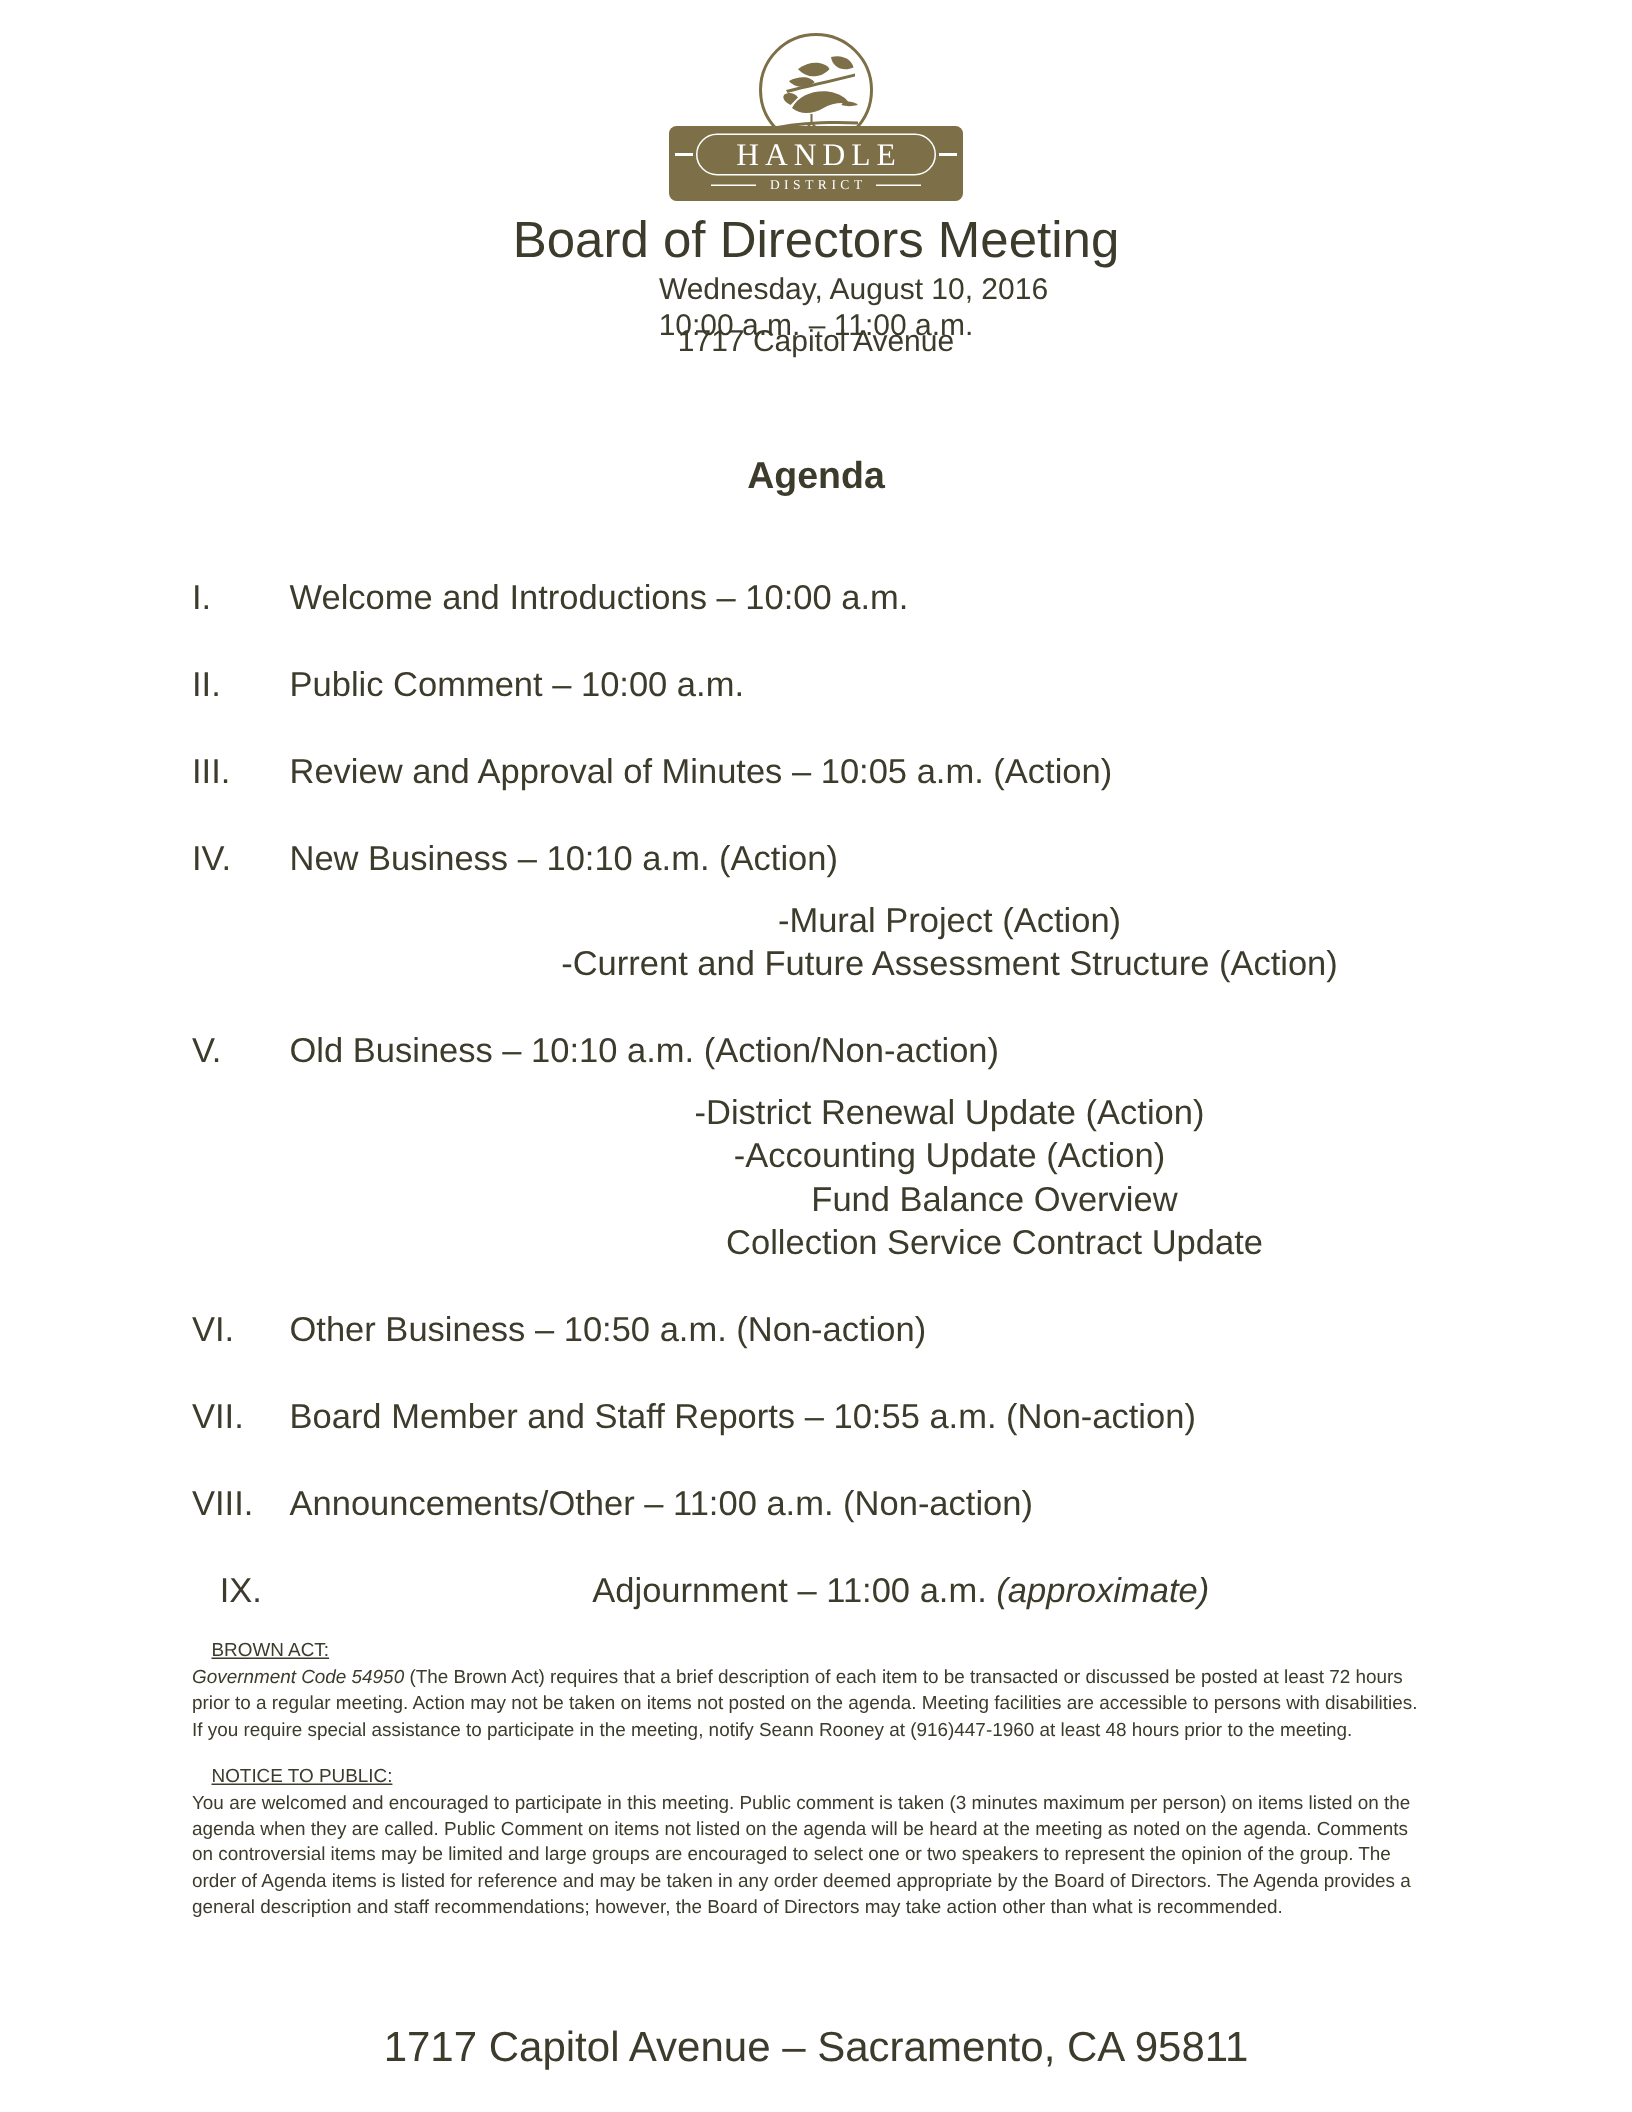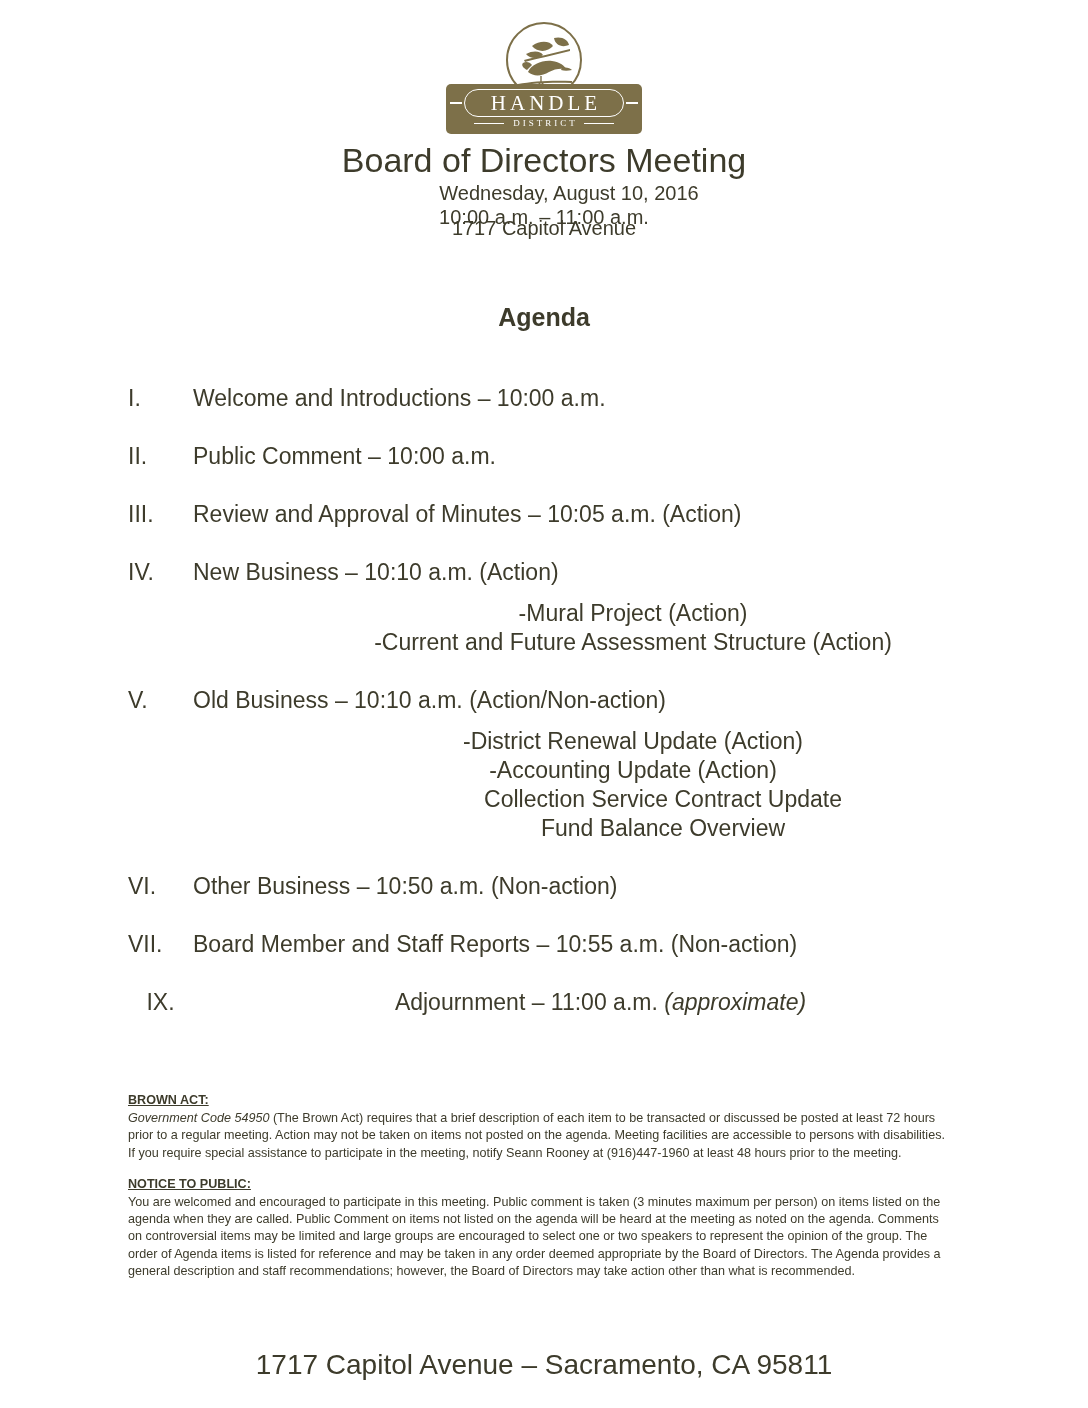--- a/index.html
+++ b/index.html
@@ -198,24 +198,25 @@
     top: 1092px;
     left: 128px;
     width: 826px;
     font-size: 12.6px;
     line-height: 17.2px;
     color: #3d3b2b;
   }
   .notice-block { margin-bottom: 14px; }
   .notice-block:last-child { margin-bottom: 0; }
   .notice-title {
-    font-weight: bold;
+    font-weight: normal;
     text-decoration: underline;
     display: inline-block;
     margin-bottom: 1px;
+    margin-left: 13px;
   }
   .notice-body {
     text-align: left;
   }
   .notice-body .ital { font-style: italic; }
 
   
   .footer-address {
     position: absolute;
     top: 1348px;
@@ -312,34 +313,40 @@
         </div>
       </div>
       <div class="agenda-item">
         <div class="agenda-row">
           <span class="agenda-num">V.</span>
           <span class="agenda-text">Old Business – 10:10 a.m. (Action/Non-action)</span>
         </div>
         <div class="sub-lines">
           <div class="sub-line lvl1">-District Renewal Update (Action)</div>
           <div class="sub-line lvl1">-Accounting Update (Action)</div>
+          <div class="sub-line lvl2">Fund Balance Overview</div>
           <div class="sub-line lvl2">Collection Service Contract Update</div>
-          <div class="sub-line lvl2">Fund Balance Overview</div>
         </div>
       </div>
       <div class="agenda-item">
         <div class="agenda-row">
           <span class="agenda-num">VI.</span>
           <span class="agenda-text">Other Business – 10:50 a.m. (Non-action)</span>
         </div>
       </div>
       <div class="agenda-item">
         <div class="agenda-row">
           <span class="agenda-num">VII.</span>
           <span class="agenda-text">Board Member and Staff Reports – 10:55 a.m. (Non-action)</span>
+        </div>
+      </div>
+      <div class="agenda-item">
+        <div class="agenda-row">
+          <span class="agenda-num">VIII.</span>
+          <span class="agenda-text">Announcements/Other – 11:00 a.m. (Non-action)</span>
         </div>
       </div>
       <div class="agenda-item">
         <div class="agenda-row">
           <span class="agenda-num">IX.</span>
           <span class="agenda-text"><span>Adjournment – 11:00 a.m. </span><span class="ital">(approximate)</span></span>
         </div>
       </div>
     </div>
 

